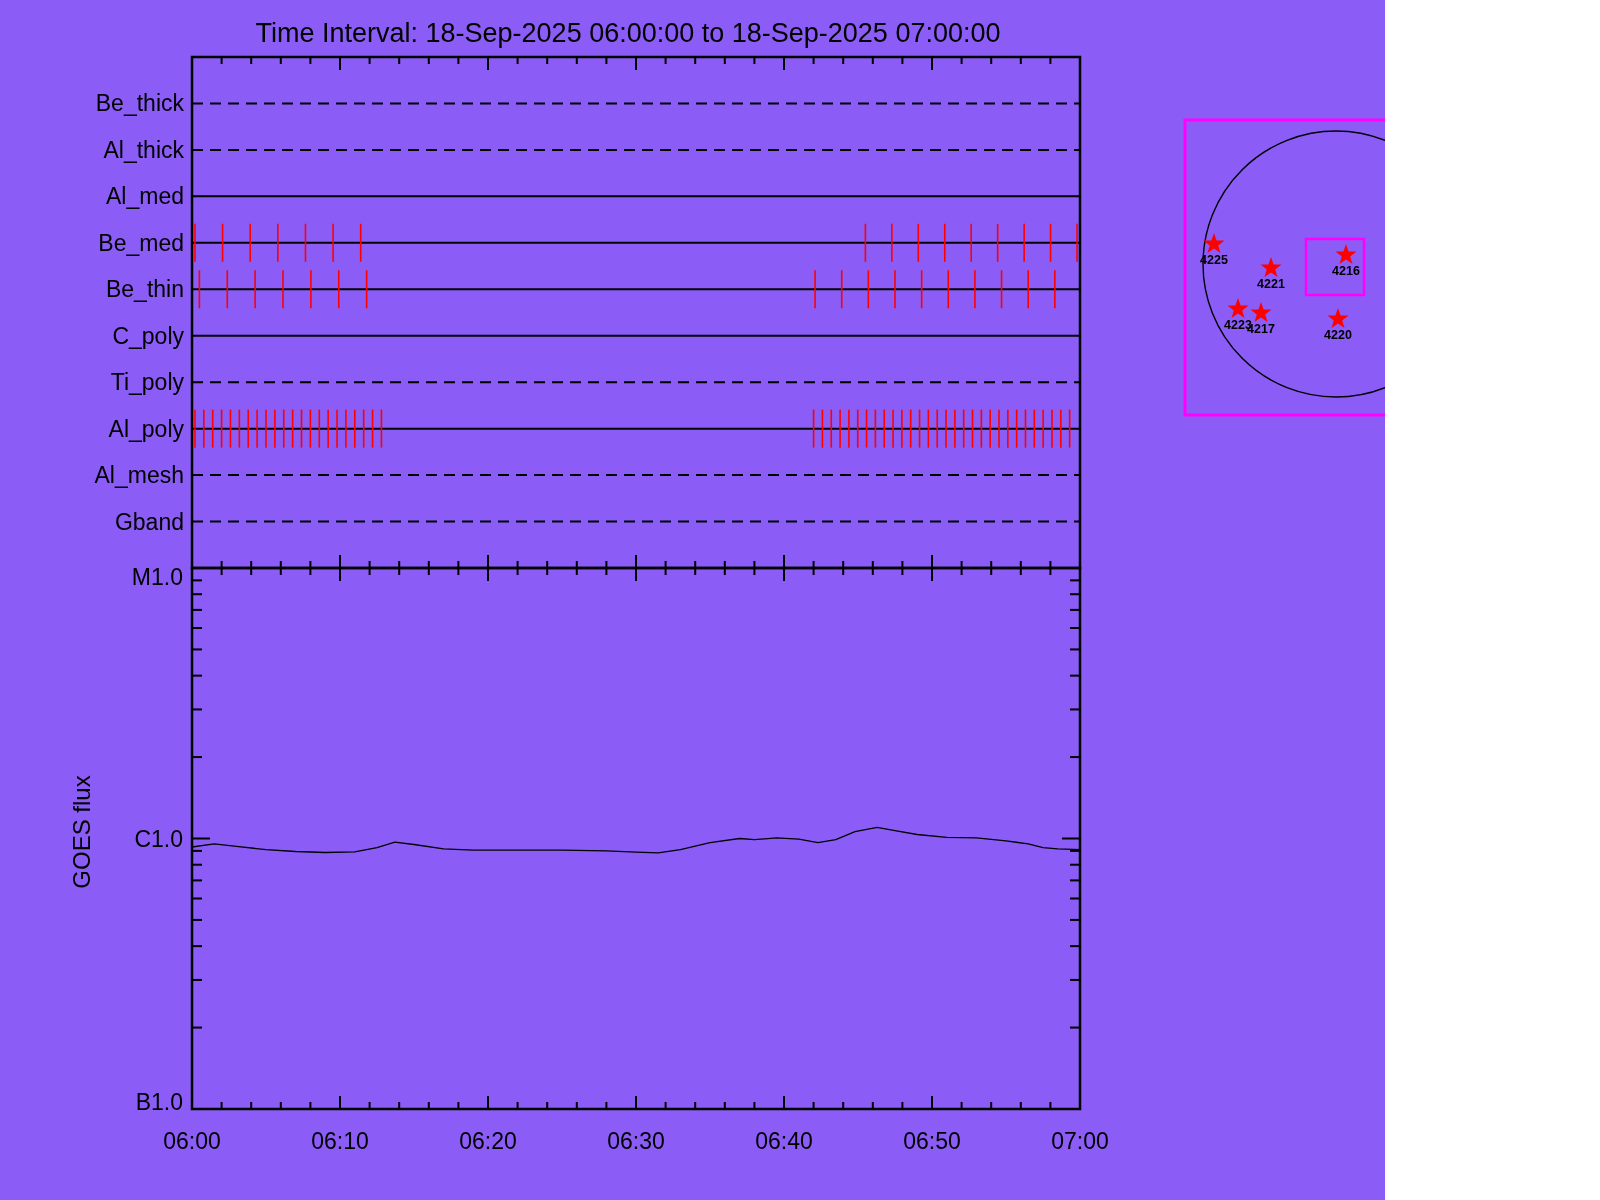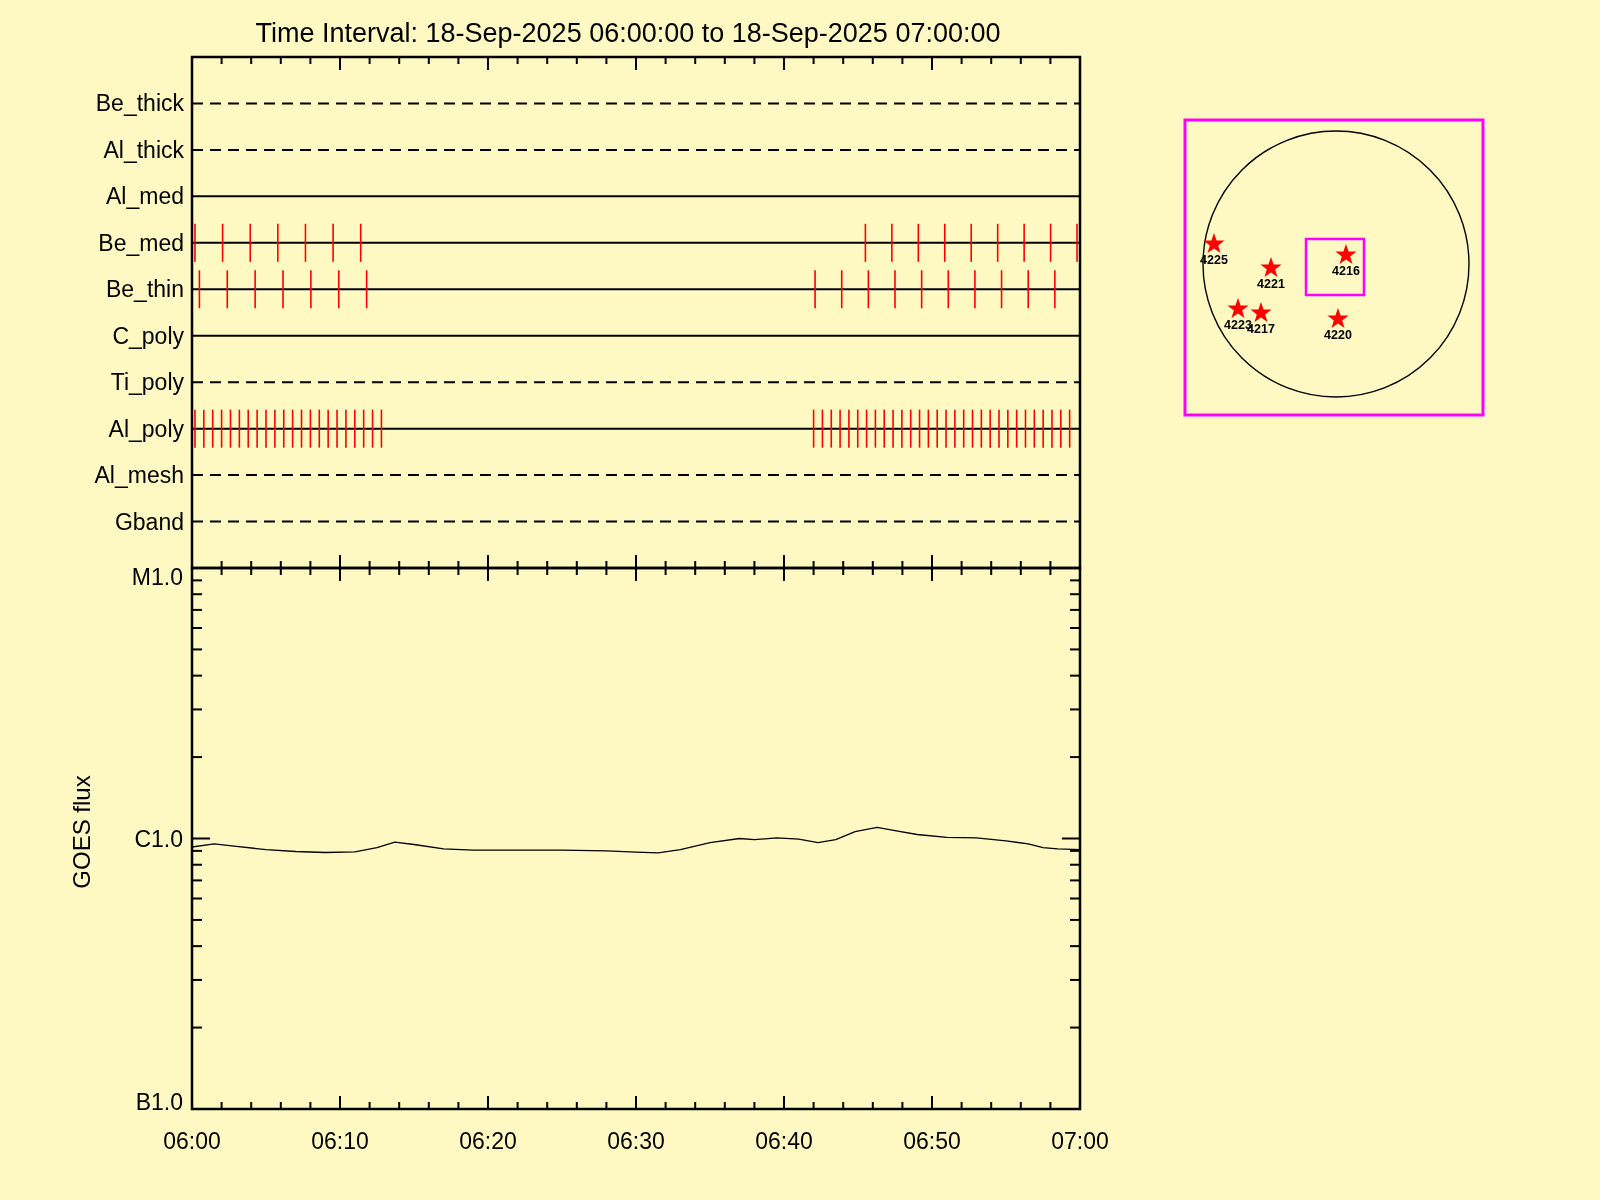--- a/index.html
+++ b/index.html
@@ -1,16 +1,16 @@
 <!DOCTYPE html>
 <html><head>
 <meta charset="utf-8">
 <style>
   html,body{margin:0;padding:0;background:#ffffff;}
-  .canvas{position:relative;width:1600px;height:1200px;background:#fef9c3;overflow:hidden;}
+  .canvas{position:relative;width:1385px;height:1200px;background:#8b5cf6;overflow:hidden;}
   svg text{font-family:"Liberation Sans","DejaVu Sans",sans-serif;fill:#000;}
 </style>
 </head>
 <body>
 
 <div class="canvas">
   <svg id="plot" width="1600" height="1200" viewBox="0 0 1600 1200">
     <text id="plot-title" x="628" y="42" text-anchor="middle" style="font-size:27px;">Time Interval: 18-Sep-2025 06:00:00 to 18-Sep-2025 07:00:00</text>
     <text id="goes-ylabel" x="90" y="832" text-anchor="middle" transform="rotate(-90 90 832)" style="font-size:24px;">GOES flux</text>
     <g id="filter-panel">

